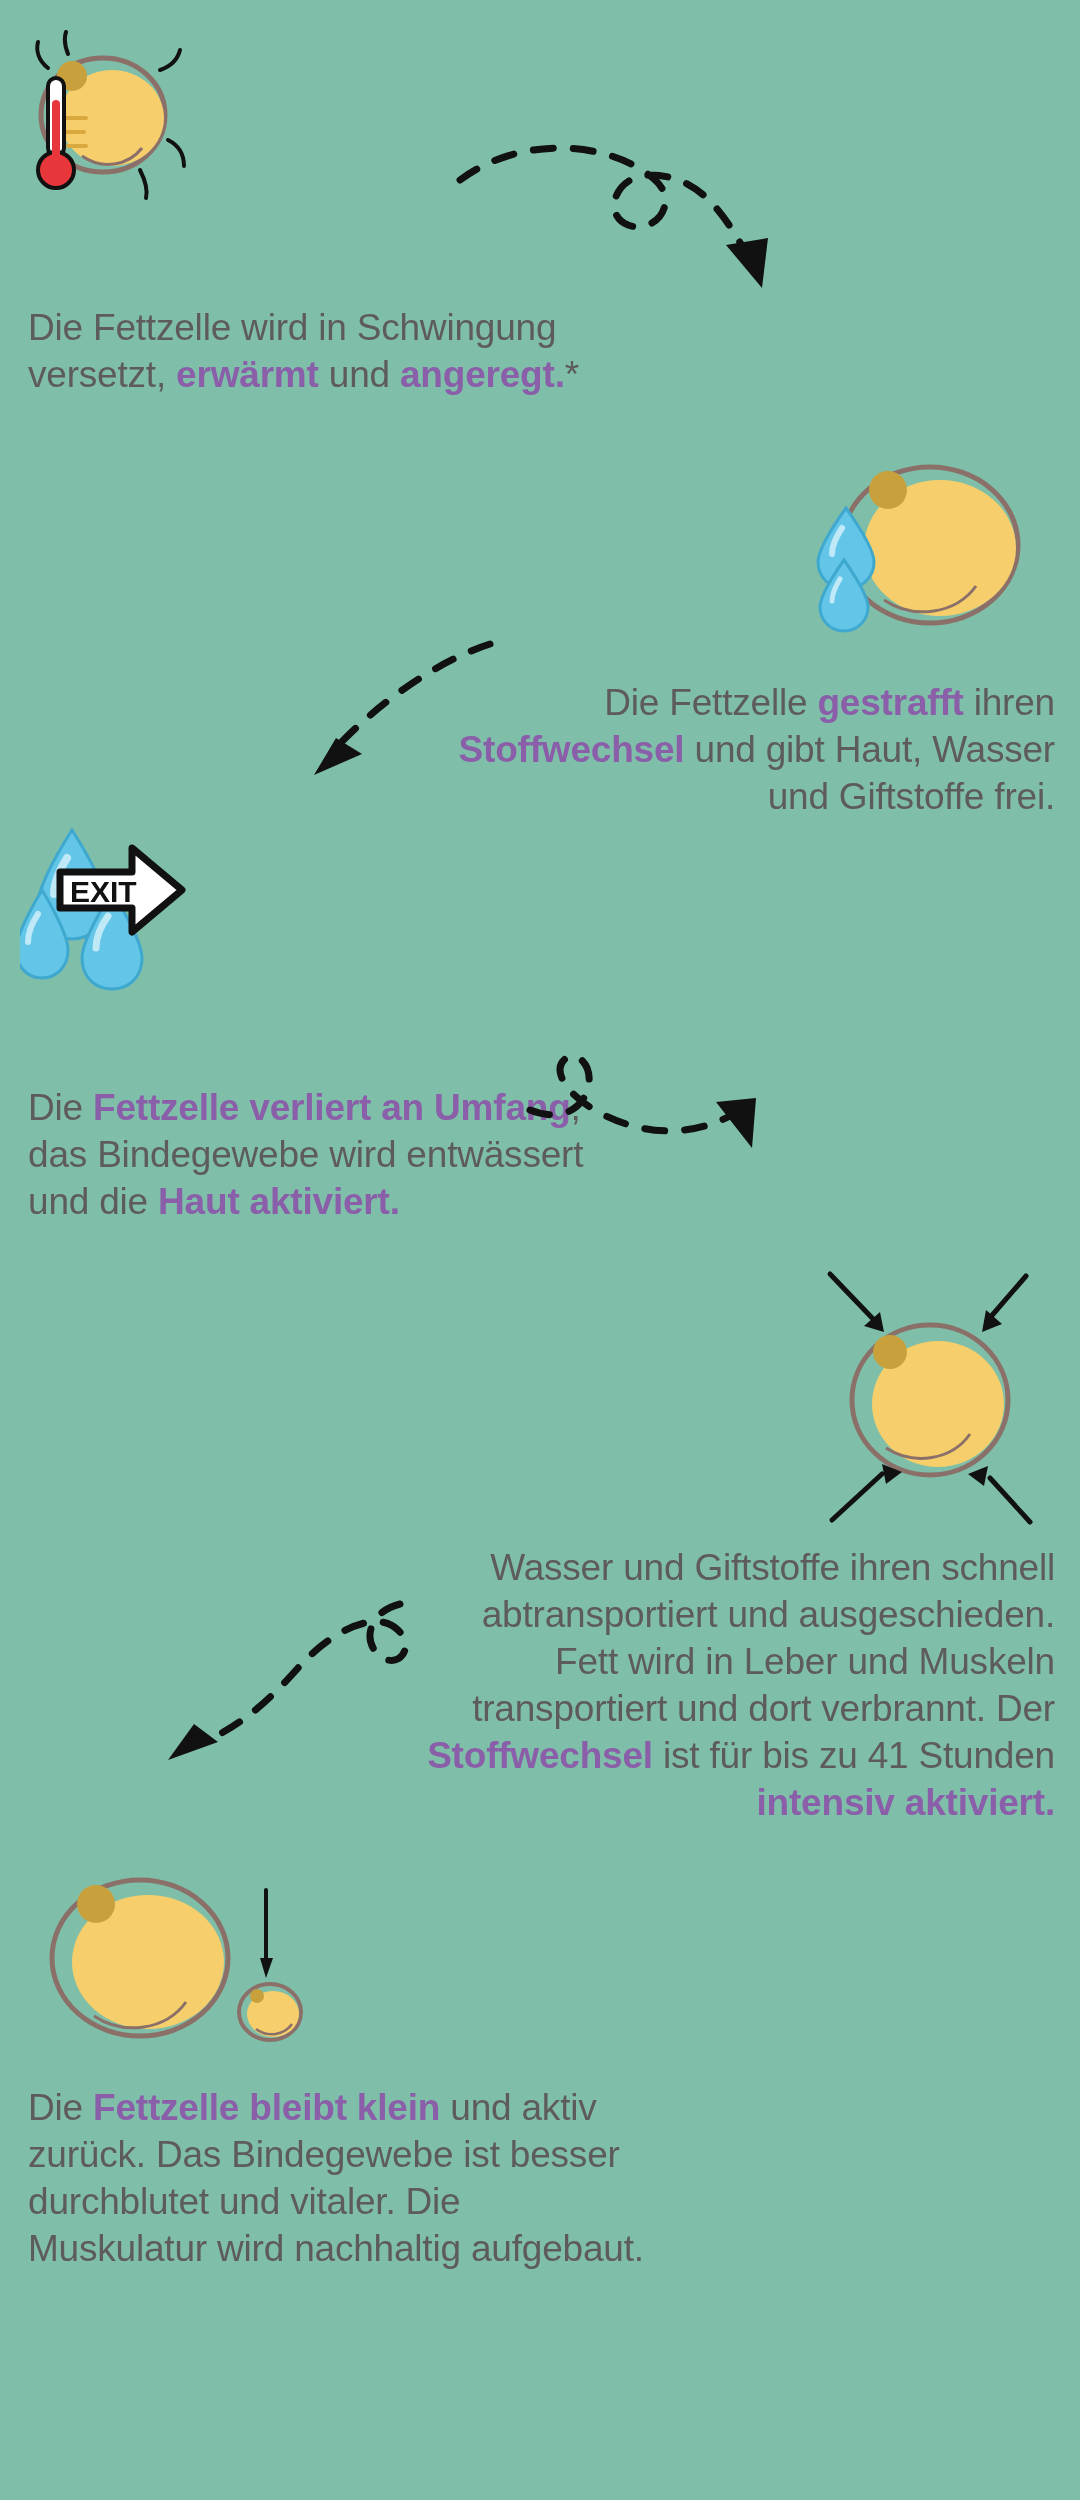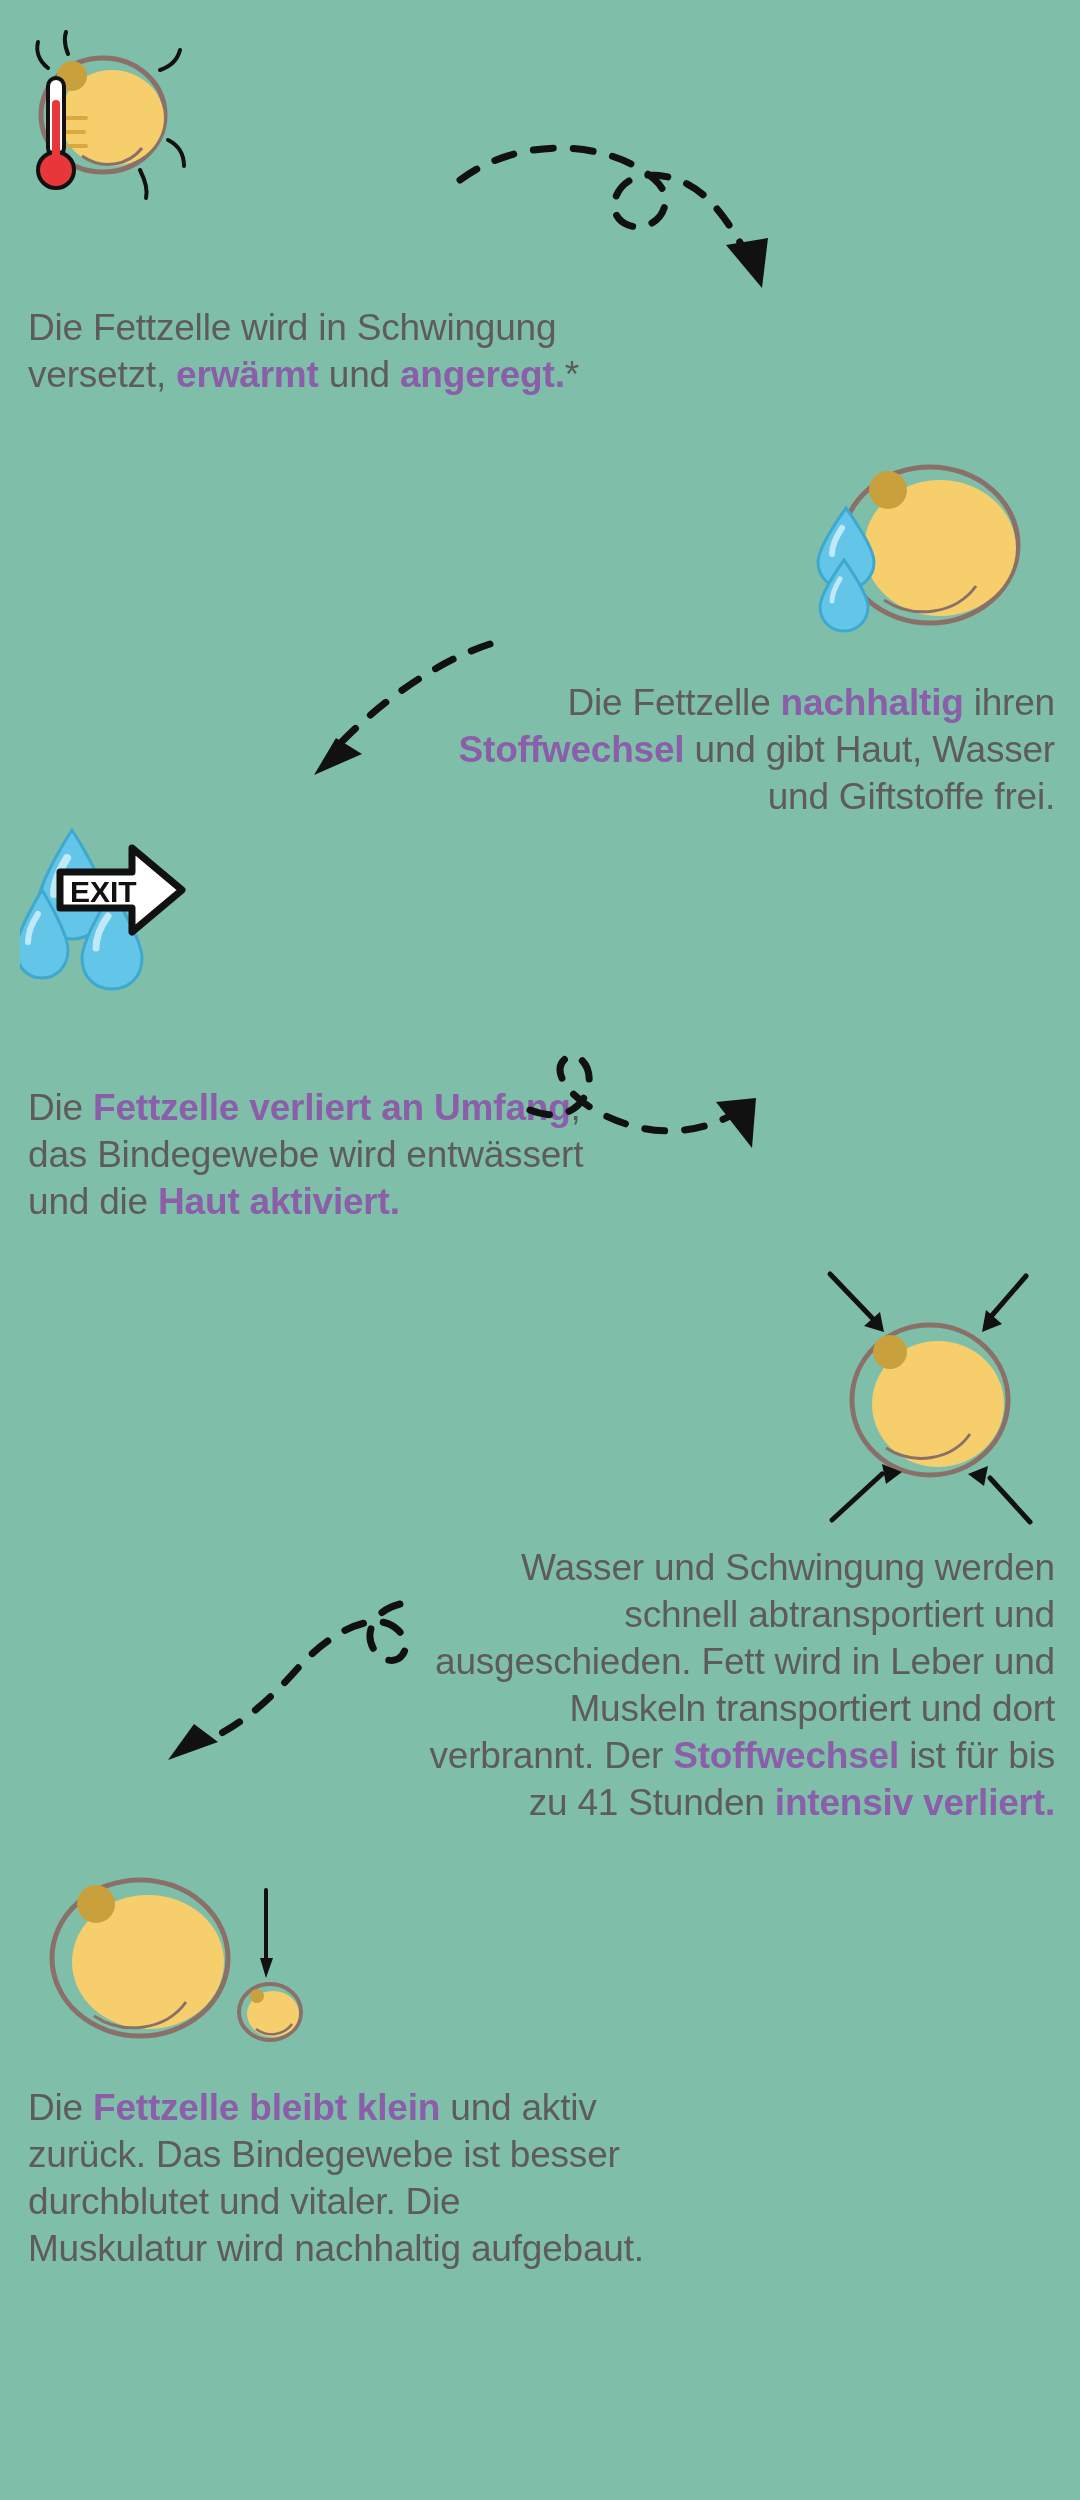--- a/index.html
+++ b/index.html
@@ -105,21 +105,21 @@
       <path d="M36 58 C36 58 8 96 8 112 C8 128 21 139 36 139 C51 139 64 128 64 112 C64 96 36 58 36 58 Z" fill="#63c6e8" stroke="#3ea8cf" stroke-width="3"></path>
       <path d="M22 104 C22 94 28 84 32 78" fill="none" stroke="#bfe9f7" stroke-width="6" stroke-linecap="round"></path>
     </g>
     <g>
       <path d="M34 110 C34 110 10 143 10 157 C10 171 21 181 34 181 C47 181 58 171 58 157 C58 143 34 110 34 110 Z" fill="#63c6e8" stroke="#3ea8cf" stroke-width="3"></path>
       <path d="M22 151 C22 142 27 134 30 129" fill="none" stroke="#bfe9f7" stroke-width="5" stroke-linecap="round"></path>
     </g>
   </svg>
 
   <div class="txt right" id="t2">
-    <span><span>Die Fettzelle </span><span class="hl">nachhaltig</span><span> ihren </span><span class="hl">Stoffwechsel</span><span> und gibt Haut, Wasser und Giftstoffe frei.</span></span>
+    <span><span>Die Fettzelle </span><span class="hl">gestrafft</span><span> ihren </span><span class="hl">Stoffwechsel</span><span> und gibt Haut, Wasser und Giftstoffe frei.</span></span>
   </div>
 
   <svg class="arrow" id="a2" width="220" height="170" viewBox="0 0 220 170">
     <path d="M200 14 C150 30 90 70 42 122" fill="none" stroke="#111" stroke-width="7" stroke-linecap="round" stroke-dasharray="20 20"></path>
     <path d="M24 145 L72 124 L46 108 Z" fill="#111"></path>
   </svg>
 
   <svg class="gfx" id="g3" width="290" height="200" viewBox="0 0 290 200">
     <g>
       <path d="M52 10 C52 10 18 62 18 84 C18 105 33 119 52 119 C71 119 86 105 86 84 C86 62 52 10 52 10 Z" fill="#63c6e8" stroke="#3ea8cf" stroke-width="3"></path>
@@ -160,21 +160,21 @@
     </g>
     <g fill="#111">
       <path d="M90 42 L94 62 L74 56 Z"></path>
       <path d="M196 40 L192 62 L212 54 Z"></path>
       <path d="M96 214 L92 194 L112 202 Z"></path>
       <path d="M194 216 L198 196 L178 204 Z"></path>
     </g>
   </svg>
 
   <div class="txt right" id="t4">
-    <span><span>Wasser und Schwingung werden schnell abtransportiert und ausgeschieden. Fett wird in Leber und Muskeln transportiert und dort verbrannt. Der </span><span class="hl">Stoffwechsel</span><span> ist für bis zu 41 Stunden </span><span class="hl">intensiv verliert.</span></span>
+    <span><span>Wasser und Giftstoffe ihren schnell abtransportiert und ausgeschieden. Fett wird in Leber und Muskeln transportiert und dort verbrannt. Der </span><span class="hl">Stoffwechsel</span><span> ist für bis zu 41 Stunden </span><span class="hl">intensiv aktiviert.</span></span>
   </div>
 
   <svg class="arrow" id="a4" width="330" height="220" viewBox="0 0 330 220">
     <path d="M270 14 C238 22 232 52 250 66 C268 80 286 58 268 40 C246 18 200 42 168 78 C136 114 104 142 62 156" fill="none" stroke="#111" stroke-width="7" stroke-linecap="round" stroke-dasharray="20 20"></path>
     <path d="M38 170 L88 152 L64 134 Z" fill="#111"></path>
   </svg>
 
   <svg class="gfx" id="g5" width="300" height="180" viewBox="0 0 300 180">
     <ellipse cx="110" cy="88" rx="88" ry="78" fill="none" stroke="#8a7068" stroke-width="5"></ellipse>
     <ellipse cx="118" cy="92" rx="76" ry="67" fill="#f6ce6b"></ellipse>

